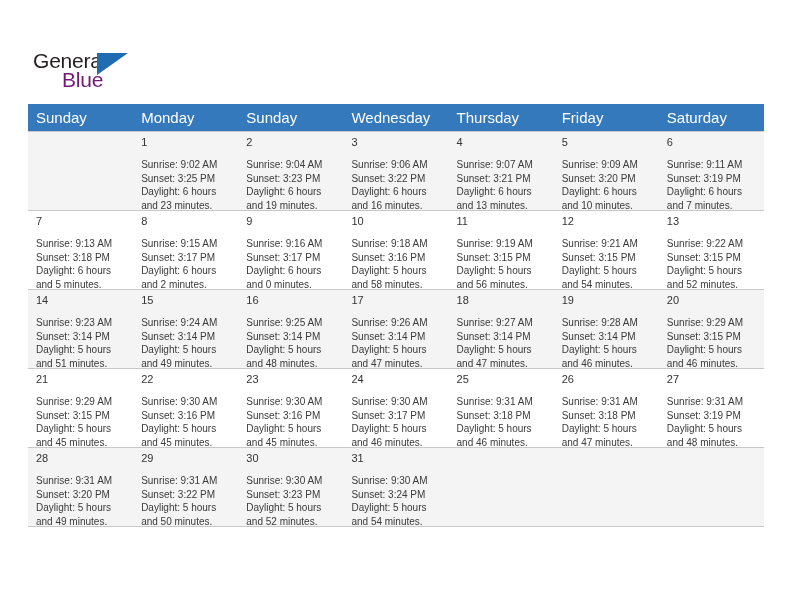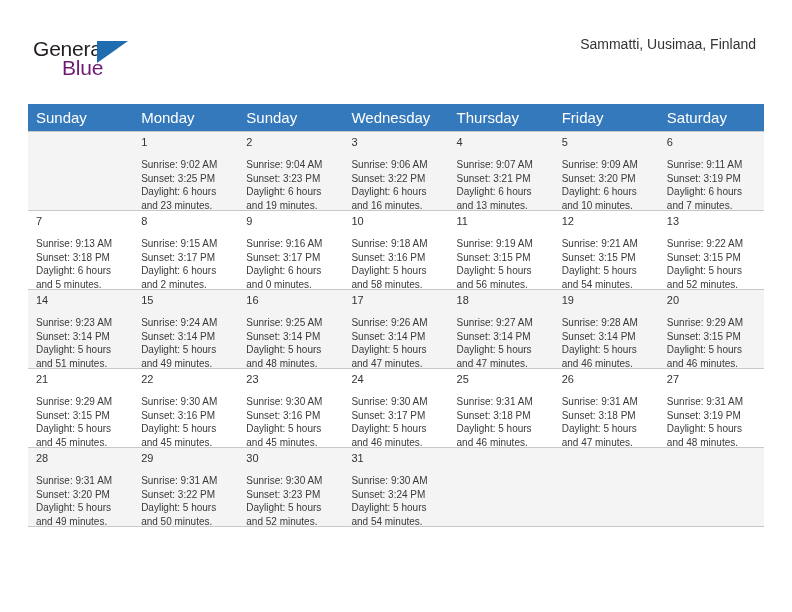--- a/index.html
+++ b/index.html
@@ -18,21 +18,21 @@
     position: relative;
     width: 792px;
     height: 612px;
     box-sizing: border-box;
   }
 
   
   .header {
     position: absolute;
     left: 0;
-    top: 0;
+    top: 12px;
     width: 792px;
     height: 128px;
   }
   .logo {
     position: absolute;
     left: 33px;
     top: 38px;
     width: 120px;
     height: 44px;
   }
@@ -143,21 +143,20 @@
 
   <div class="header">
 
     <div class="logo">
       <span class="logo-general">General</span>
       <span class="logo-triangle"></span>
       <span class="logo-blue">Blue</span>
     </div>
 
     <div class="title-block">
-      <div class="cal-subtitle">Sammatti, Uusimaa, Finland</div>
     </div>
 
   </div>
 
   <table class="calendar">
     <thead>
       <tr>
         <th>Sunday</th>
         <th>Monday</th>
         <th>Sunday</th>

